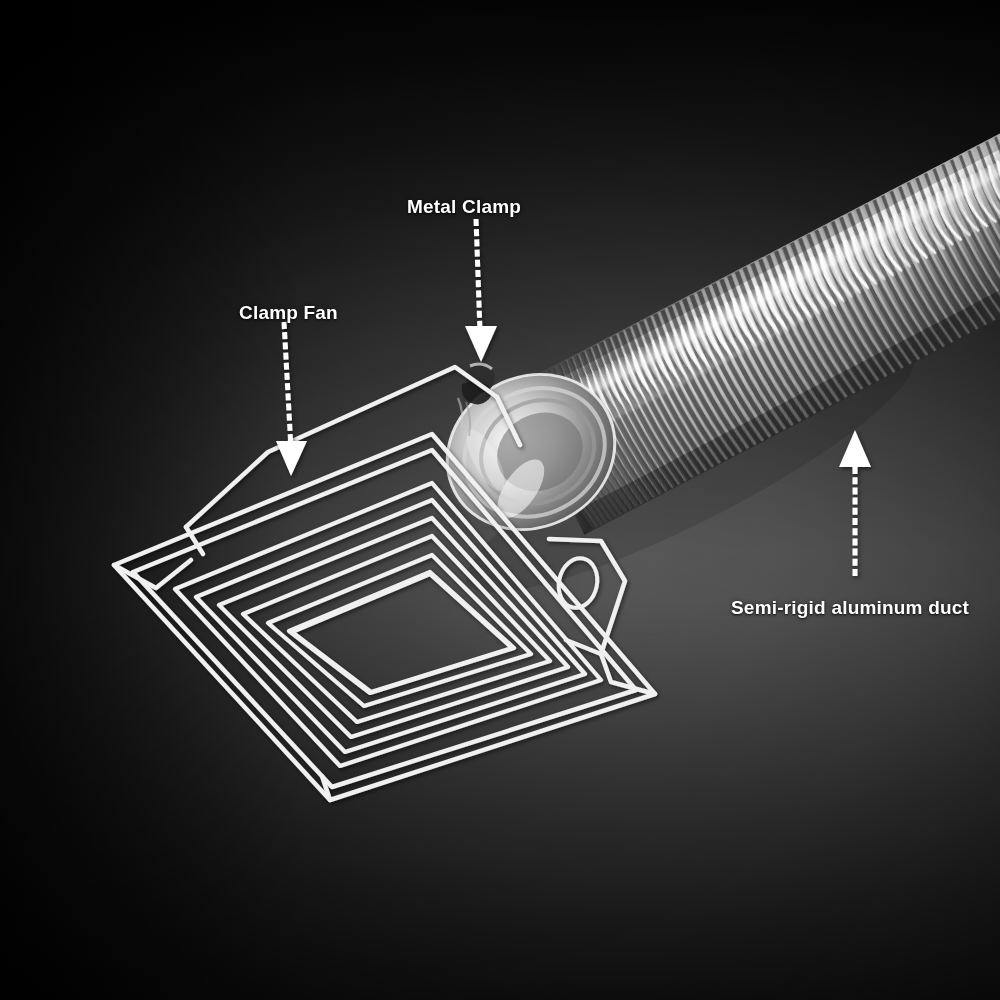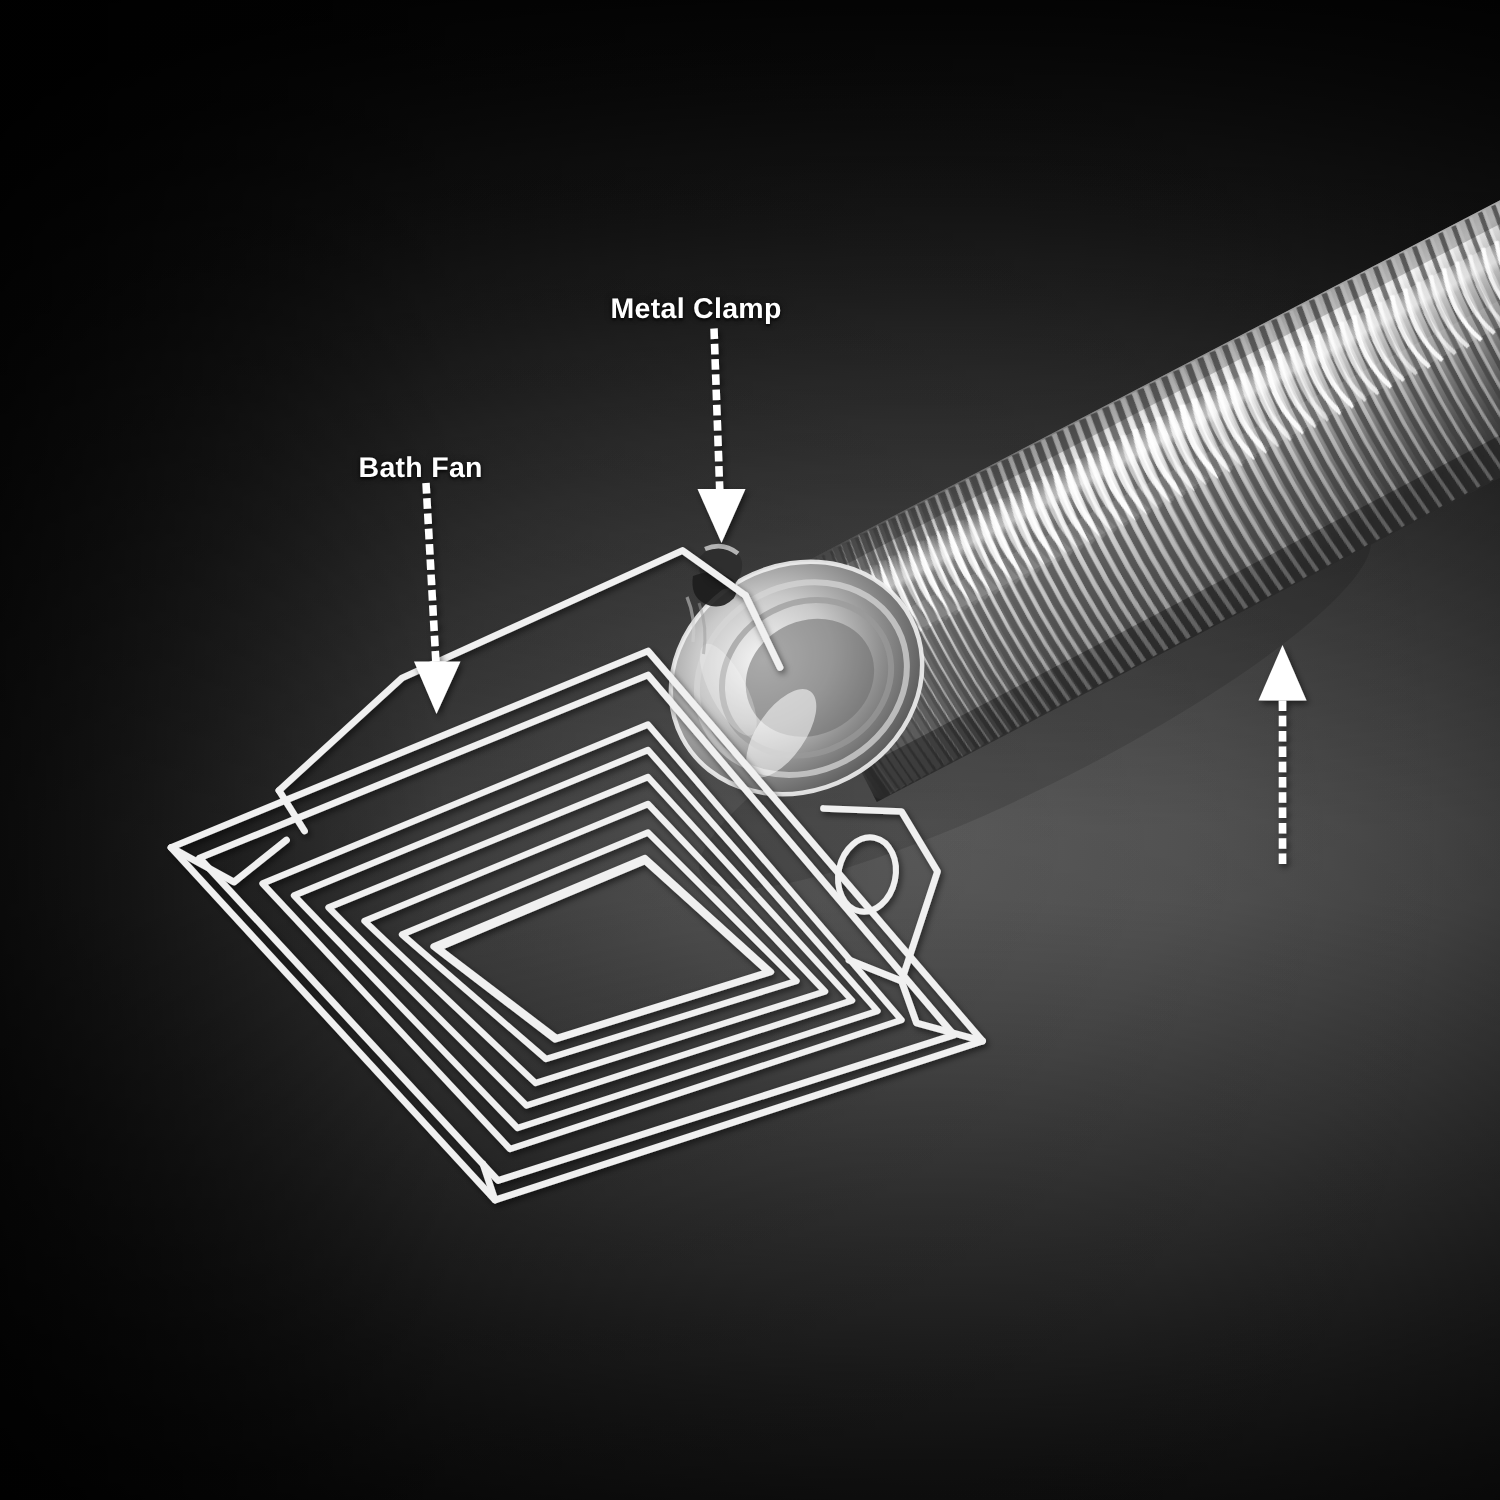--- a/index.html
+++ b/index.html
@@ -435,16 +435,17 @@
         <polygon points="481,362 465,326 497,326" fill="#ffffff"></polygon>
       </g>
 
       <g filter="url(#softShadow)">
         <line x1="855" y1="576" x2="855" y2="458" stroke="#ffffff" stroke-width="5" stroke-dasharray="7 3.2" stroke-linecap="butt"></line>
         <polygon points="855,430 839,467 871,467" fill="#ffffff"></polygon>
       </g>
     </g>
   </svg>
 
-  <div class="label" id="lbl-bath-fan">Bath Fan</div>
+  <div class="label" id="lbl-bath-fan">Clamp Fan</div>
   <div class="label" id="lbl-metal-clamp">Metal Clamp</div>
+  <div class="label" id="lbl-duct">Semi-rigid aluminum duct</div>
 
 </div>
 
 </body></html>

